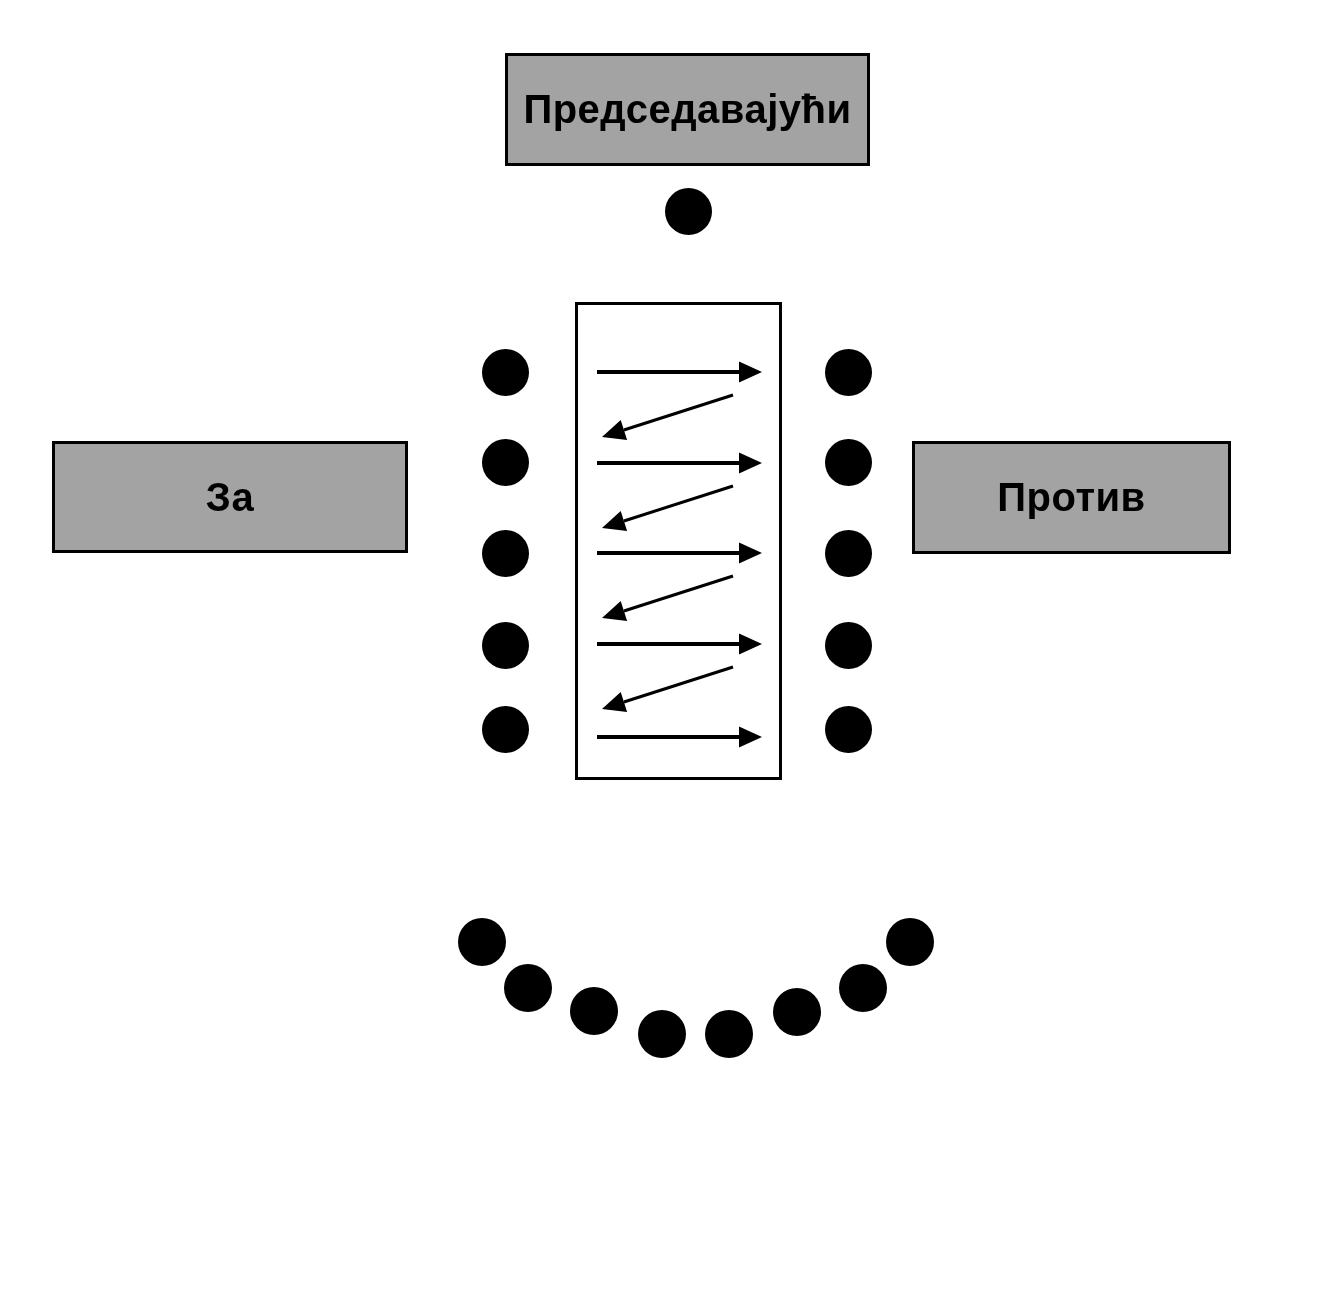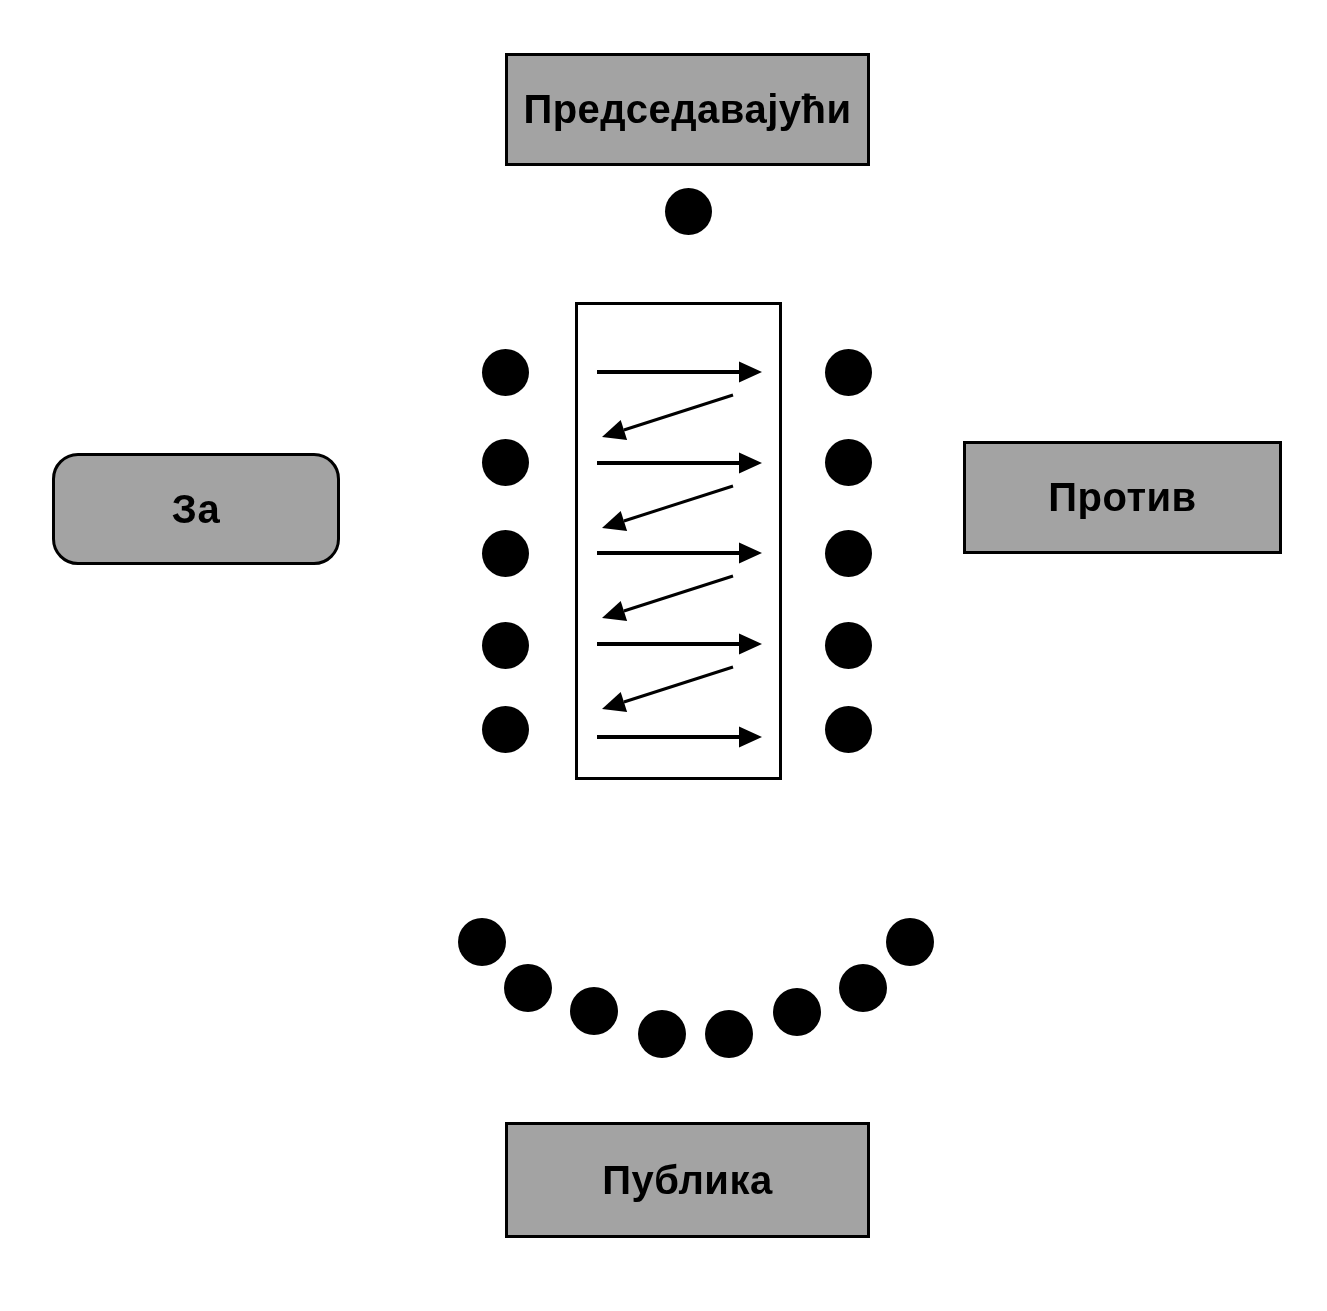--- a/index.html
+++ b/index.html
@@ -107,36 +107,33 @@
     </div>
 
   <div id="right-team">
       <div class="dot" style="width: 47px; height: 47px; left: 824.5px; top: 348.5px; background: rgb(0, 0, 0);"></div>
       <div class="dot" style="width: 47px; height: 47px; left: 824.5px; top: 438.5px; background: rgb(0, 0, 0);"></div>
       <div class="dot" style="width: 47px; height: 47px; left: 824.5px; top: 529.5px; background: rgb(0, 0, 0);"></div>
       <div class="dot" style="width: 47px; height: 47px; left: 824.5px; top: 621.5px; background: rgb(0, 0, 0);"></div>
       <div class="dot" style="width: 47px; height: 47px; left: 824.5px; top: 705.5px; background: rgb(0, 0, 0);"></div>
     </div>
 
-  <div class="label-box" style="left:52px; top:453px; width:288px; height:112px;border-radius:26px;">
+  <div class="label-box" style="left:52px; top:441px; width:356px; height:112px;">
     <span>За</span>
   </div>
 
-  <div class="label-box" style="left:963px; top:441px; width:319px; height:113px;">
+  <div class="label-box" style="left:912px; top:441px; width:319px; height:113px;">
     <span>Против</span>
   </div>
 
   <div id="audience-arc">
       <div class="dot" style="width: 48px; height: 48px; left: 458px; top: 918px; background: rgb(0, 0, 0);"></div>
       <div class="dot" style="width: 48px; height: 48px; left: 504px; top: 964px; background: rgb(0, 0, 0);"></div>
       <div class="dot" style="width: 48px; height: 48px; left: 570px; top: 987px; background: rgb(0, 0, 0);"></div>
       <div class="dot" style="width: 48px; height: 48px; left: 638px; top: 1010px; background: rgb(0, 0, 0);"></div>
       <div class="dot" style="width: 48px; height: 48px; left: 705px; top: 1010px; background: rgb(0, 0, 0);"></div>
       <div class="dot" style="width: 48px; height: 48px; left: 773px; top: 988px; background: rgb(0, 0, 0);"></div>
       <div class="dot" style="width: 48px; height: 48px; left: 839px; top: 964px; background: rgb(0, 0, 0);"></div>
       <div class="dot" style="width: 48px; height: 48px; left: 886px; top: 918px; background: rgb(0, 0, 0);"></div>
     </div>
 
-  <div class="label-box" style="left:505px; top:1122px; width:365px; height:116px;">
-    <span>Публика</span>
-  </div>
 
 </div>
 
 </body></html>

